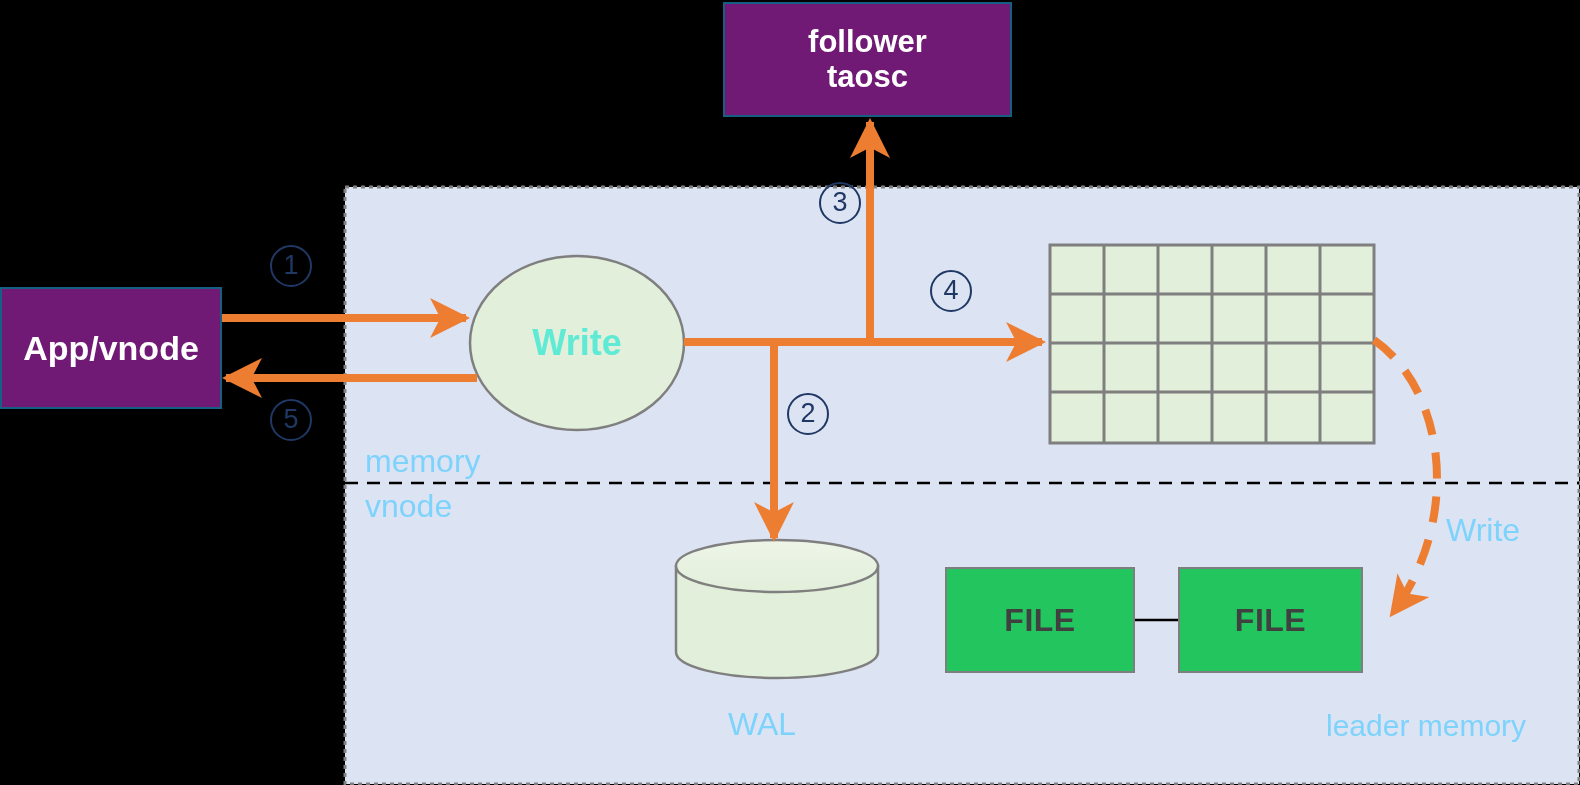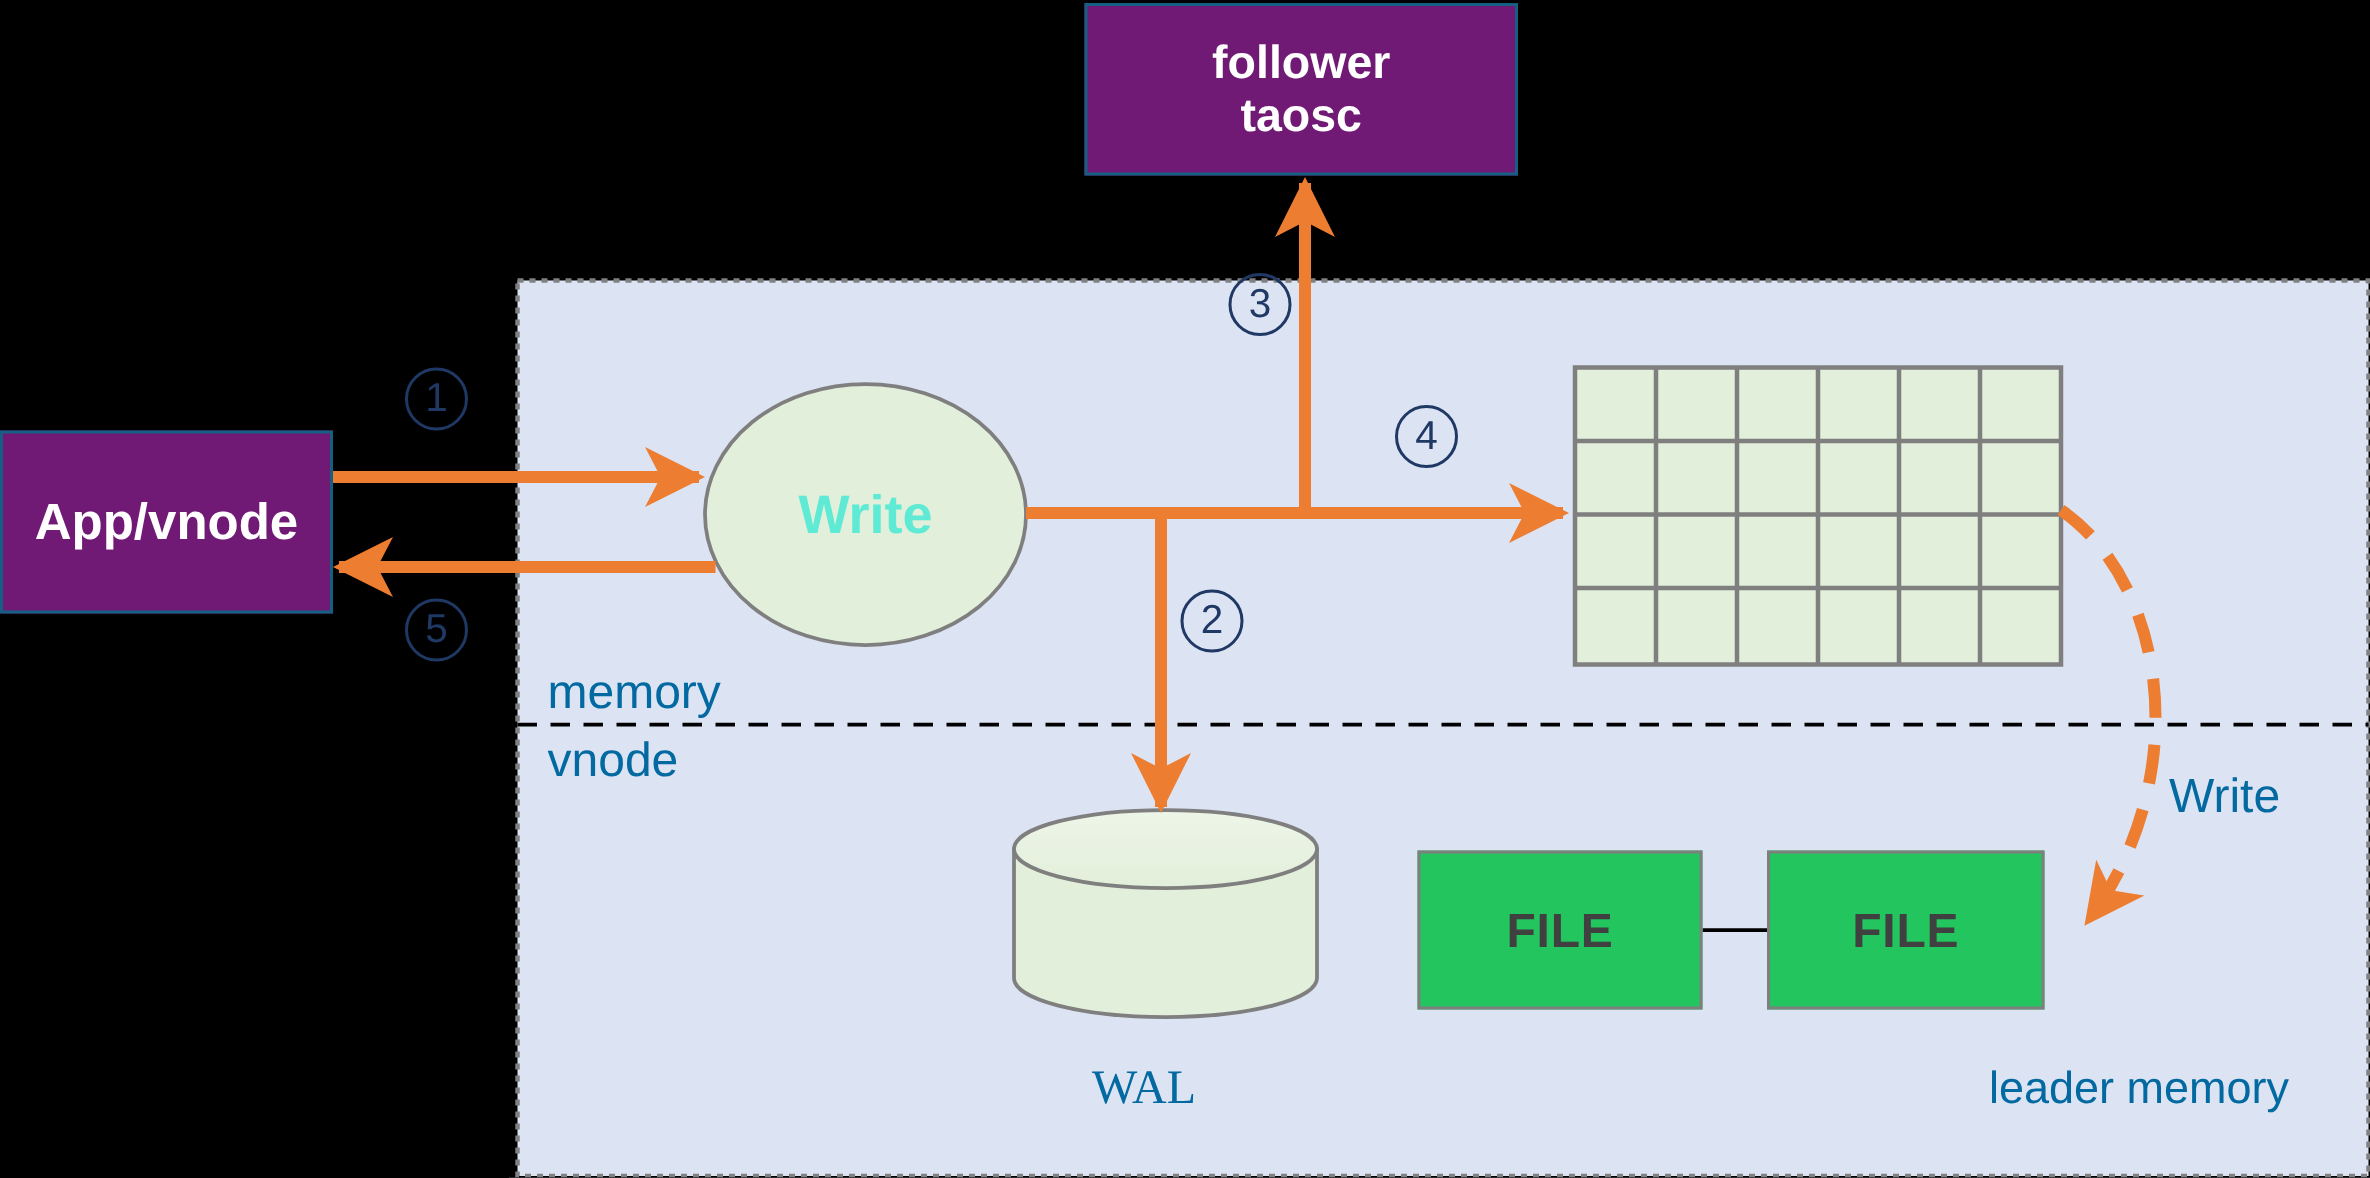--- a/index.html
+++ b/index.html
@@ -43,21 +43,21 @@
     box-sizing: border-box;
     display: flex;
     align-items: center;
     justify-content: center;
     color: #404040;
     font-weight: bold;
     letter-spacing: 0.5px;
   }
   .plain-label {
     position: absolute;
-    color: #0369a1;
+    color: #7dd3fc;
     white-space: nowrap;
   }
   .step-circle {
     position: absolute;
     width: 42px;
     height: 42px;
     border: 2.5px solid #1F3864;
     border-radius: 50%;
     box-sizing: border-box;
     display: flex;
@@ -146,21 +146,21 @@
   </div>
 
   <div class="box-file" style="left:1178px; top:567px; width:185px; height:106px; font-size:32px;">
     <span>FILE</span>
   </div>
 
   <div class="plain-label" style="left:365px; top:443px; font-size:32px;">memory</div>
 
   <div class="plain-label" style="left:365px; top:488px; font-size:32px;">vnode</div>
 
-  <div class="plain-label" style="left:728px; top:706px; font-size:32px;font-family:Liberation Serif, serif;">WAL</div>
+  <div class="plain-label" style="left:728px; top:706px; font-size:32px;">WAL</div>
 
   <div class="plain-label" style="left:1446px; top:512px; font-size:32px;">Write</div>
 
   <div class="plain-label" style="left:1326px; top:709px; font-size:30px;">leader memory</div>
 
   <div class="step-circle" style="left:270px; top:245px;">
     <span>1</span>
   </div>
 
   <div class="step-circle" style="left:270px; top:399px;">

